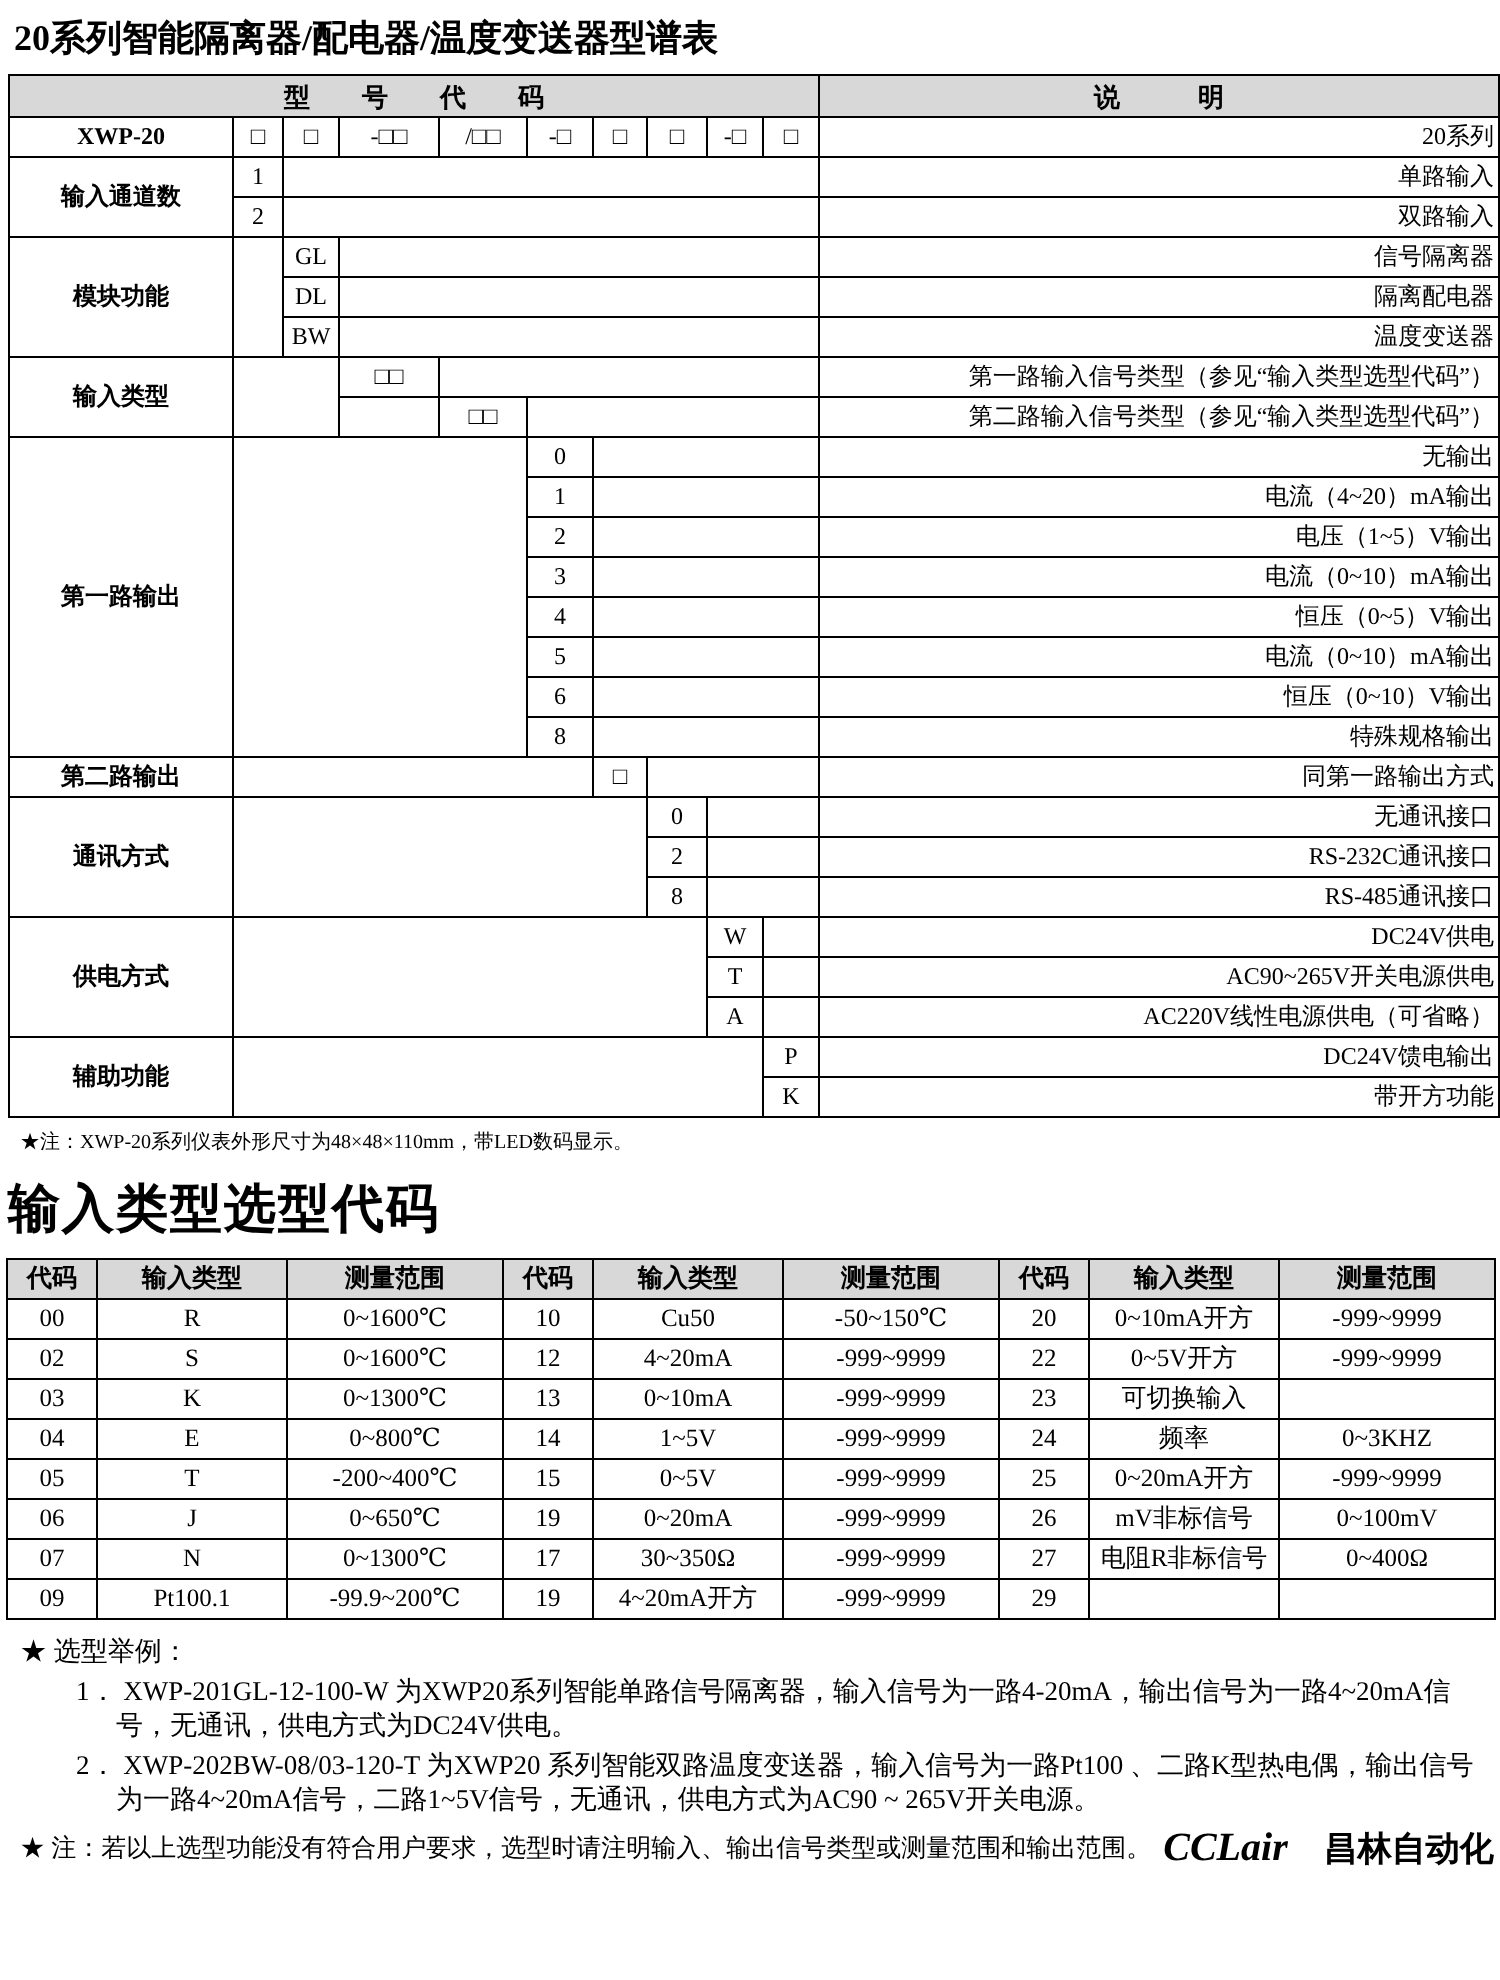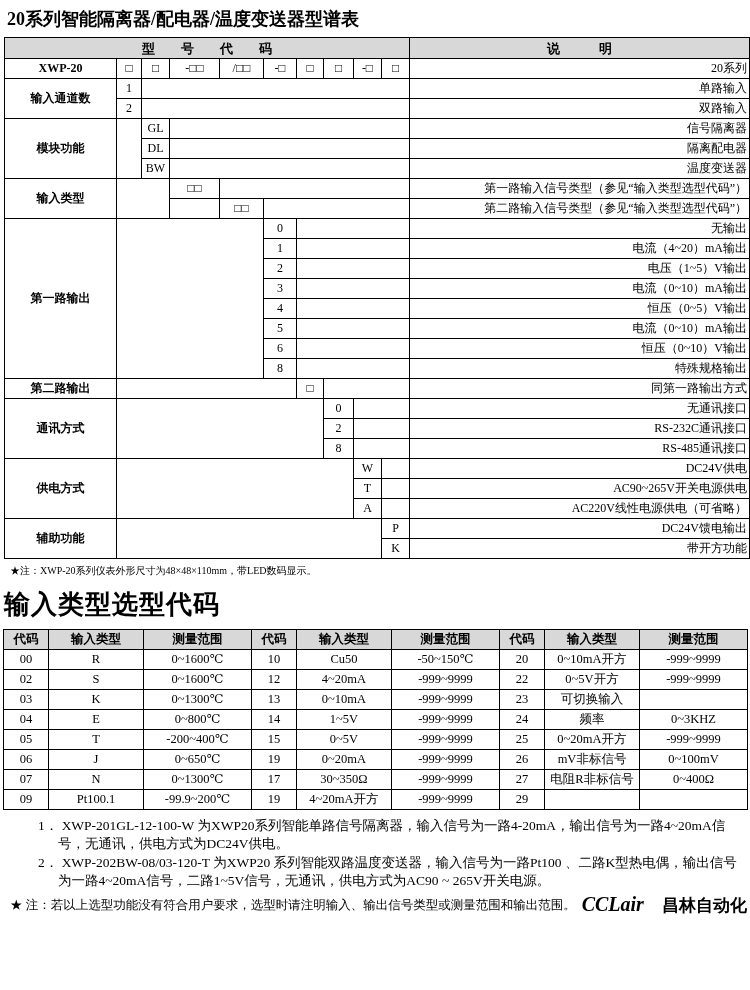--- a/index.html
+++ b/index.html
@@ -337,20 +337,21 @@
           <td>4~20mA开方</td>
           <td>-999~9999</td>
         <td>29</td>
           <td></td>
           <td></td>
       </tr>
     </tbody>
   </table>
 
   <div class="examples">
+    <div class="ex-head">★ 选型举例：</div>
     <div class="ex-item">1． XWP-201GL-12-100-W 为XWP20系列智能单路信号隔离器，输入信号为一路4-20mA，输出信号为一路4~20mA信号，无通讯，供电方式为DC24V供电。</div>
     <div class="ex-item">2． XWP-202BW-08/03-120-T 为XWP20 系列智能双路温度变送器，输入信号为一路Pt100 、二路K型热电偶，输出信号为一路4~20mA信号，二路1~5V信号，无通讯，供电方式为AC90 ~ 265V开关电源。</div>
   </div>
 
   <div class="footer-row">
     <div class="footer-note">★ 注：若以上选型功能没有符合用户要求，选型时请注明输入、输出信号类型或测量范围和输出范围。</div>
     <div class="logo">
       <span class="en">CCLair</span><span class="cn">昌林自动化</span>
     </div>
   </div>

